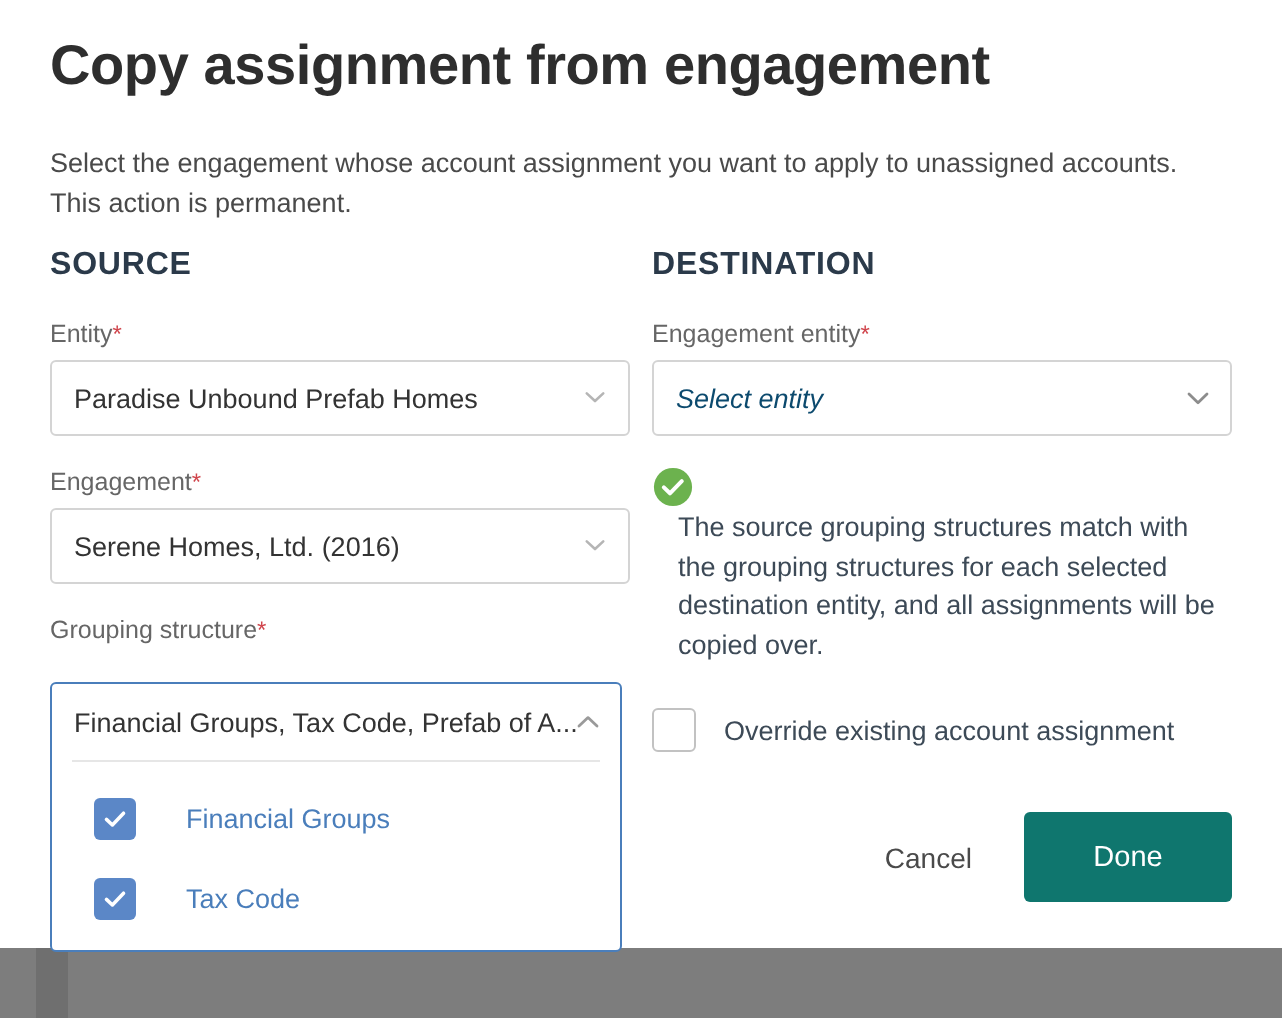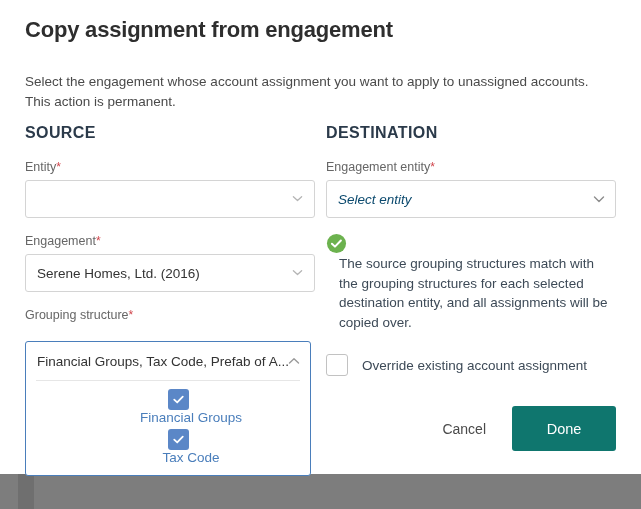--- a/index.html
+++ b/index.html
@@ -31,21 +31,21 @@
   .modal {
     position: absolute;
     left: 0; top: 0;
     width: 641px; height: 474px;
     background: #ffffff;
   }
 
   .modal-title {
     position: absolute;
     left: 25px; top: 17px;
-    font-size: 22px;
+    font-size: 28px;
     font-weight: bold;
     color: #2e2e2e;
     letter-spacing: -0.2px;
   }
 
   .modal-desc {
     position: absolute;
     left: 25px; top: 72px;
     width: 580px;
     font-size: 13.5px;
@@ -128,21 +128,20 @@
     margin: 0 10px;
   }
   .combo-list { padding: 8px 0 6px 0; }
 
   .opt {
     display: flex;
     align-items: center;
     height: 40px;
     padding-left: 21px;
     cursor: pointer;
-    flex-direction: column;
   }
   .opt-box {
     width: 21px; height: 21px;
     border-radius: 3px;
     background: #5b87c7;
     display: flex;
     align-items: center;
     justify-content: center;
     flex: 0 0 auto;
   }
@@ -231,20 +230,21 @@
     <div class="modal-desc">Select the engagement whose account assignment you want to apply to unassigned accounts. This action is permanent.</div>
 
     <div class="col-source">
 
       <div class="col-head">SOURCE</div>
 
       <div class="field-label">
         <span>Entity</span><span class="req">*</span>
       </div>
       <div class="select">
+        <span>Paradise Unbound Prefab Homes</span>
         <span class="chev">
           <svg width="11" height="11" viewBox="0 0 12 12">
               <path d="M1.5 4 L6 8.2 L10.5 4" fill="none" stroke="#b5b5b5" stroke-width="1.4" stroke-linecap="round" stroke-linejoin="round"></path>
             </svg>
         </span>
       </div>
 
       <div class="gap"></div>
 
       <div class="field-label">

